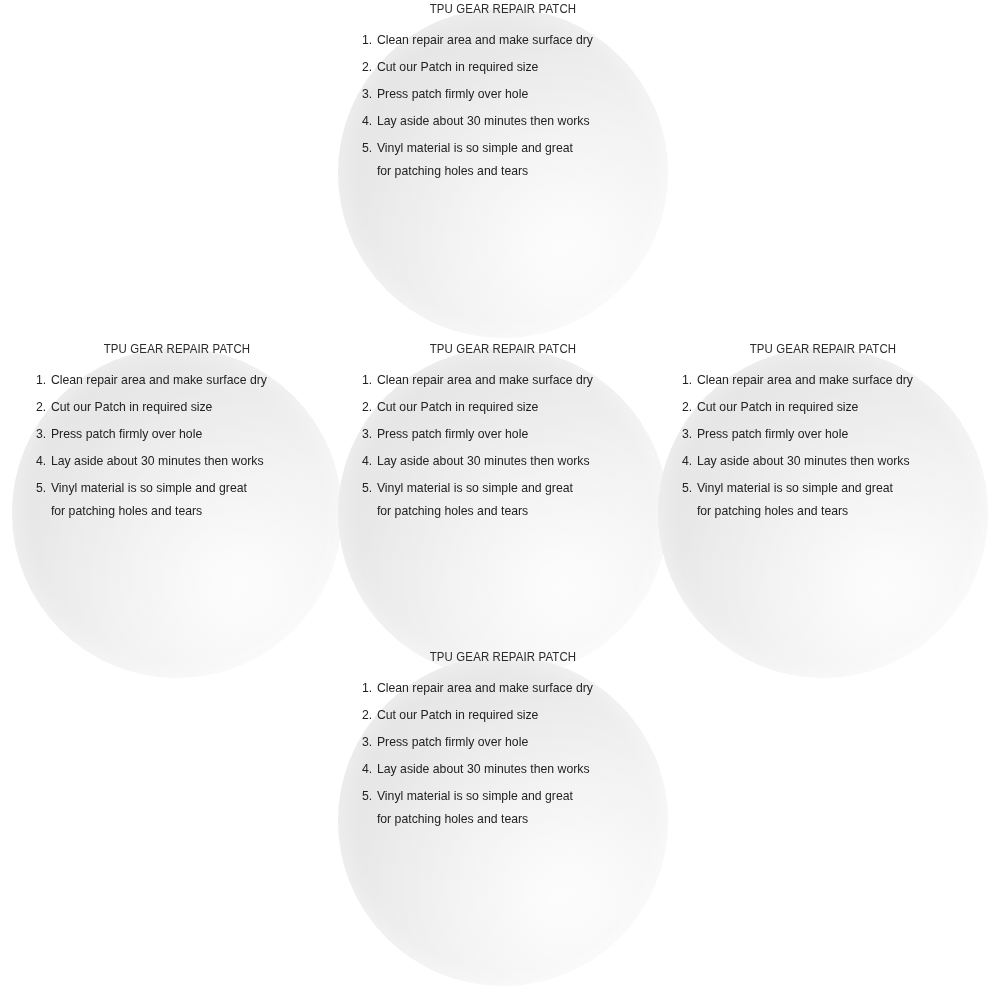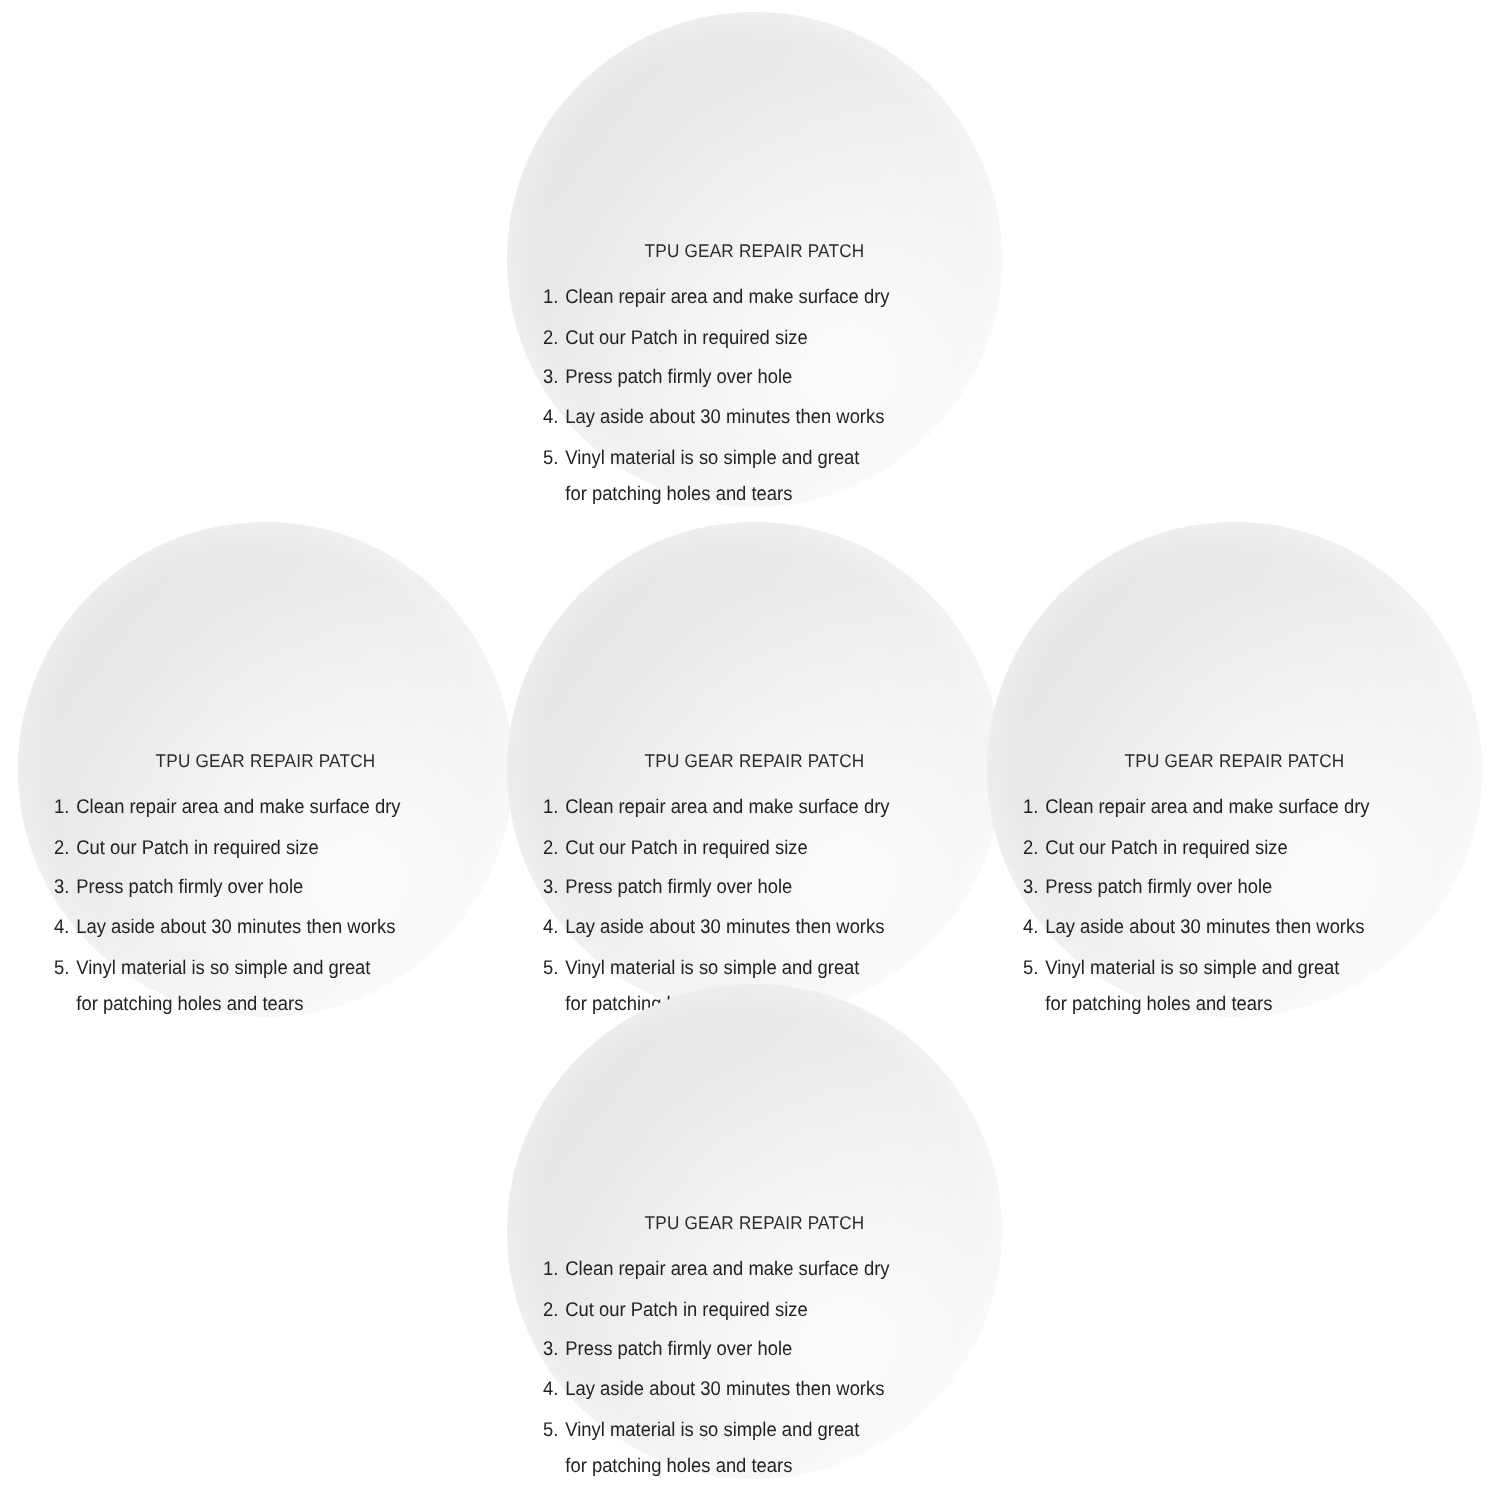--- a/index.html
+++ b/index.html
@@ -27,21 +27,21 @@
   .patch {
     position: absolute;
     width: 330px;
     height: 330px;
     border-radius: 50%;
     background:
       radial-gradient(circle at 68% 72%, rgba(255,255,255,0.85) 0%, rgba(255,255,255,0.30) 38%, rgba(255,255,255,0.0) 62%),
       linear-gradient(128deg, #e2e2e2 0%, #e7e7e7 22%, #ebebeb 48%, #efefef 70%, #f3f3f3 100%);
     box-shadow: inset 0 0 26px rgba(255,255,255,0.55);
     display: flex;
-    align-items: flex-end;
+    align-items: flex-start;
     justify-content: center;
     box-sizing: border-box;
   }
 
   .patch-inner {
     width: 290px;
     margin-top: -6px;
     display: block;
   }
 

